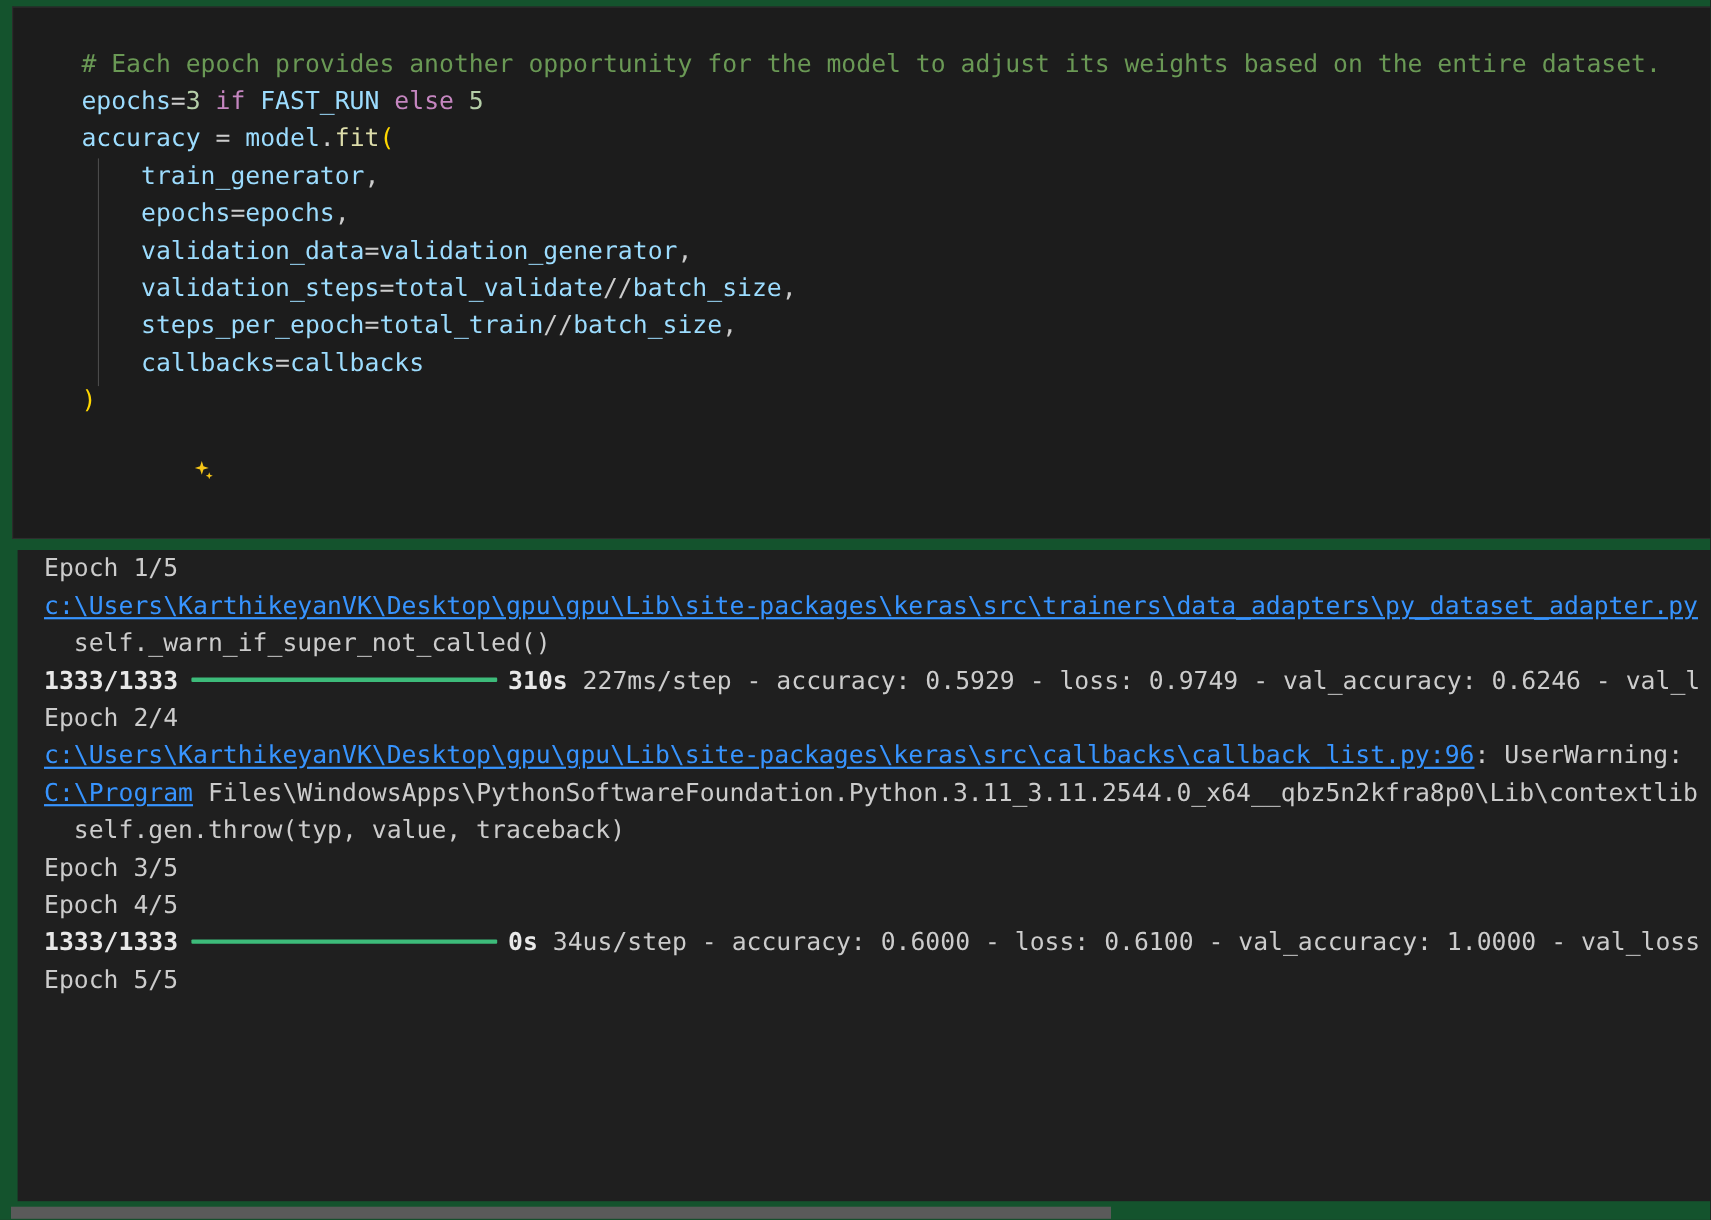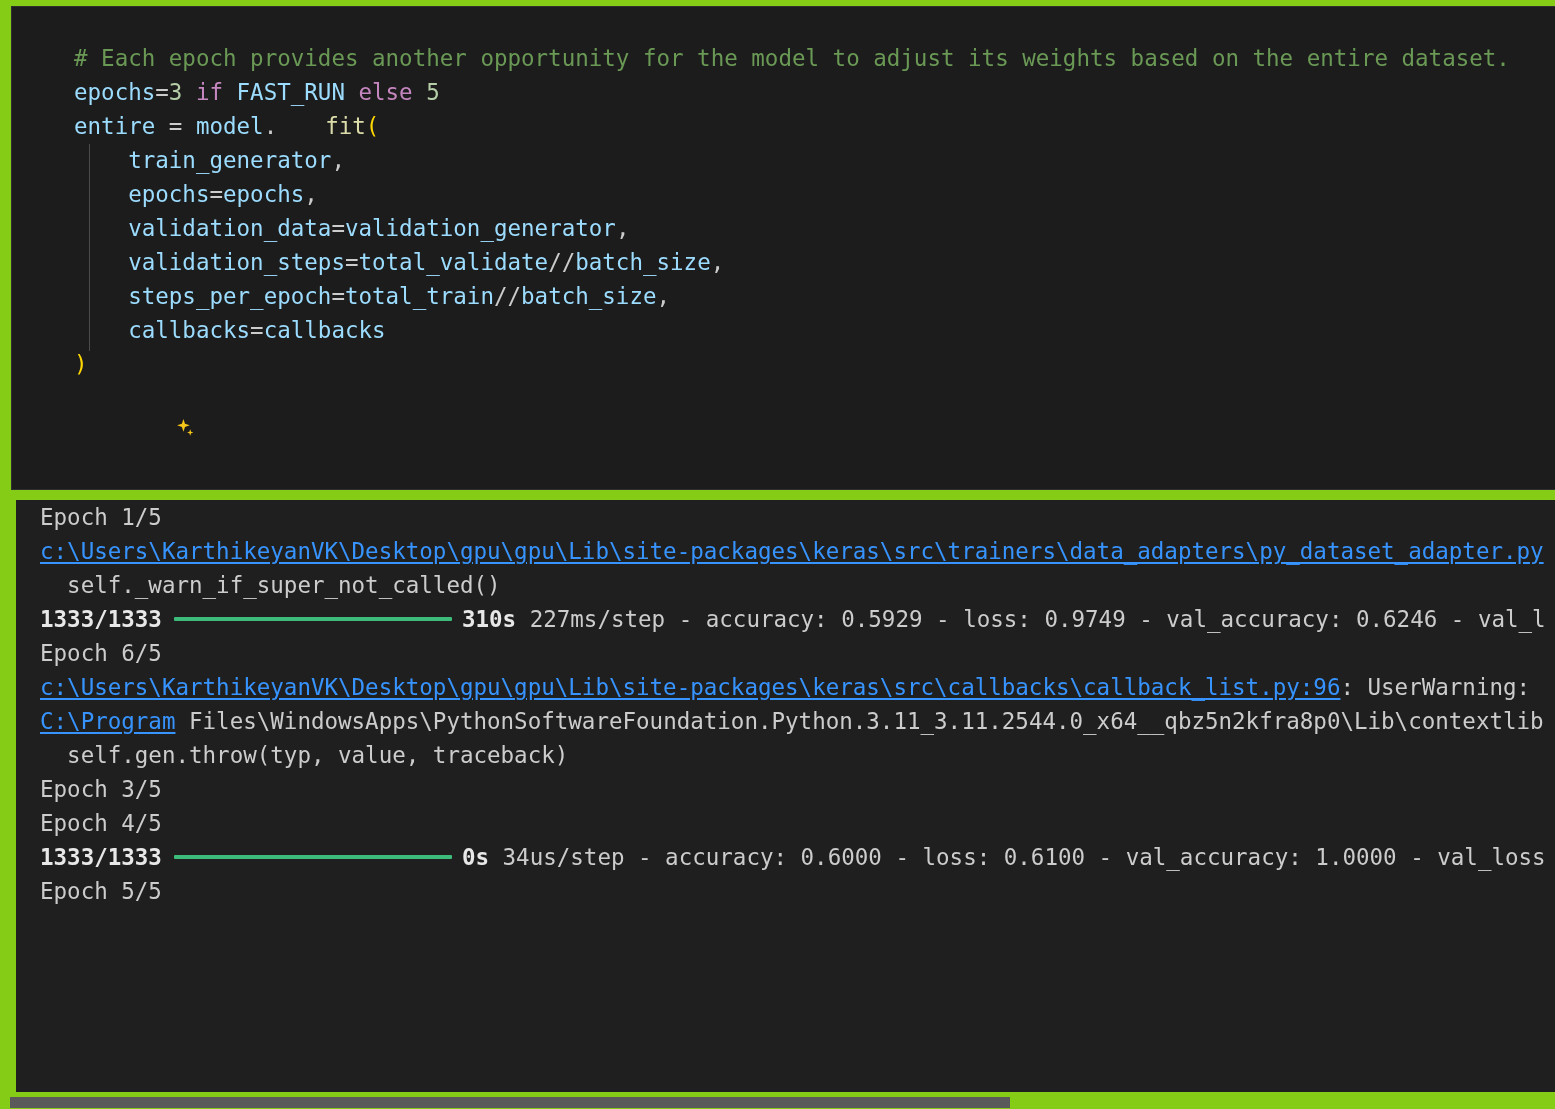--- a/index.html
+++ b/index.html
@@ -8,21 +8,21 @@
     width: 1555px; height: 1109px;
     background: #1f1f1f;
     font-family: "DejaVu Sans Mono", "Liberation Mono", monospace;
     overflow: hidden;
   }
 
   #root {
     position: relative;
     width: 1555px;
     height: 1109px;
-    background: #84cc16;
+    background: #14532d;
     text-decoration: underline;
   }
 
   
   .code-cell {
     position: absolute;
     left: 11px;
     top: 6px;
     width: 1544px;
     height: 484px;
@@ -54,21 +54,21 @@
     background: #4a4a4a;
   }
 
   
   .t-comment  { color: #6a9955; }
   .t-var      { color: #9cdcfe; }
   .t-kw       { color: #c586c0; }
   .t-num      { color: #b5cea8; }
   .t-punct    { color: #cccccc; }
   .t-paren    { color: #ffd700; }
-  .t-fn       { color: #dcdcaa; margin-left: 48px; }
+  .t-fn       { color: #dcdcaa; }
 
   .sparkle {
     display: inline-block;
     font-size: 21px;
     line-height: 34px;
     color: #f5c518;
   }
 
   
   .output-area {
@@ -133,21 +133,21 @@
 <div id="root">
 
   <div class="code-cell">
     <div class="indent-guide"></div>
     <div class="code-lines">
 
       <div class="cline"><span class="t-comment"># Each epoch provides another opportunity for the model to adjust its weights based on the entire dataset.</span></div>
 
       <div class="cline"><span class="t-var">epochs</span><span class="t-punct">=</span><span class="t-num">3</span><span class="t-punct"> </span><span class="t-kw">if</span><span class="t-punct"> </span><span class="t-var">FAST_RUN</span><span class="t-punct"> </span><span class="t-kw">else</span><span class="t-punct"> </span><span class="t-num">5</span></div>
 
-      <div class="cline"><span class="t-var">entire</span><span class="t-punct"> = </span><span class="t-var">model</span><span class="t-punct">.</span><span class="t-fn">fit</span><span class="t-paren">(</span></div>
+      <div class="cline"><span class="t-var">accuracy</span><span class="t-punct"> = </span><span class="t-var">model</span><span class="t-punct">.</span><span class="t-fn">fit</span><span class="t-paren">(</span></div>
 
       <div class="cline"><span>    </span><span class="t-var">train_generator</span><span class="t-punct">,</span></div>
 
       <div class="cline"><span>    </span><span class="t-var">epochs</span><span class="t-punct">=</span><span class="t-var">epochs</span><span class="t-punct">,</span></div>
 
       <div class="cline"><span>    </span><span class="t-var">validation_data</span><span class="t-punct">=</span><span class="t-var">validation_generator</span><span class="t-punct">,</span></div>
 
       <div class="cline"><span>    </span><span class="t-var">validation_steps</span><span class="t-punct">=</span><span class="t-var">total_validate</span><span class="t-punct">//</span><span class="t-var">batch_size</span><span class="t-punct">,</span></div>
 
       <div class="cline"><span>    </span><span class="t-var">steps_per_epoch</span><span class="t-punct">=</span><span class="t-var">total_train</span><span class="t-punct">//</span><span class="t-var">batch_size</span><span class="t-punct">,</span></div>
@@ -165,21 +165,21 @@
 
     </div>
   </div>
 
   <div class="output-area">
     <div id="output-lines">
         <div class="oline"><span class="plain">Epoch 1/5</span></div>
         <div class="oline"><span class="link">c:\Users\KarthikeyanVK\Desktop\gpu\gpu\Lib\site-packages\keras\src\trainers\data_adapters\py_dataset_adapter.py</span></div>
         <div class="oline"><span class="plain">  self._warn_if_super_not_called()</span></div>
         <div class="oline"><span class="bold">1333/1333</span><span class="pbar pbar-done"></span><span class="bold">310s</span><span class="plain"> 227ms/step - accuracy: 0.5929 - loss: 0.9749 - val_accuracy: 0.6246 - val_l</span></div>
-        <div class="oline"><span class="plain">Epoch 6/5</span></div>
+        <div class="oline"><span class="plain">Epoch 2/4</span></div>
         <div class="oline"><span class="link">c:\Users\KarthikeyanVK\Desktop\gpu\gpu\Lib\site-packages\keras\src\callbacks\callback_list.py:96</span><span class="plain">: UserWarning:</span></div>
         <div class="oline"><span class="link">C:\Program</span><span class="plain"> Files\WindowsApps\PythonSoftwareFoundation.Python.3.11_3.11.2544.0_x64__qbz5n2kfra8p0\Lib\contextlib</span></div>
         <div class="oline"><span class="plain">  self.gen.throw(typ, value, traceback)</span></div>
         <div class="oline"><span class="plain">Epoch 3/5</span></div>
         <div class="oline"><span class="plain">Epoch 4/5</span></div>
         <div class="oline"><span class="bold">1333/1333</span><span class="pbar pbar-done"></span><span class="bold">0s</span><span class="plain"> 34us/step - accuracy: 0.6000 - loss: 0.6100 - val_accuracy: 1.0000 - val_loss</span></div>
         <div class="oline"><span class="plain">Epoch 5/5</span></div>
       </div>
   </div>
 

